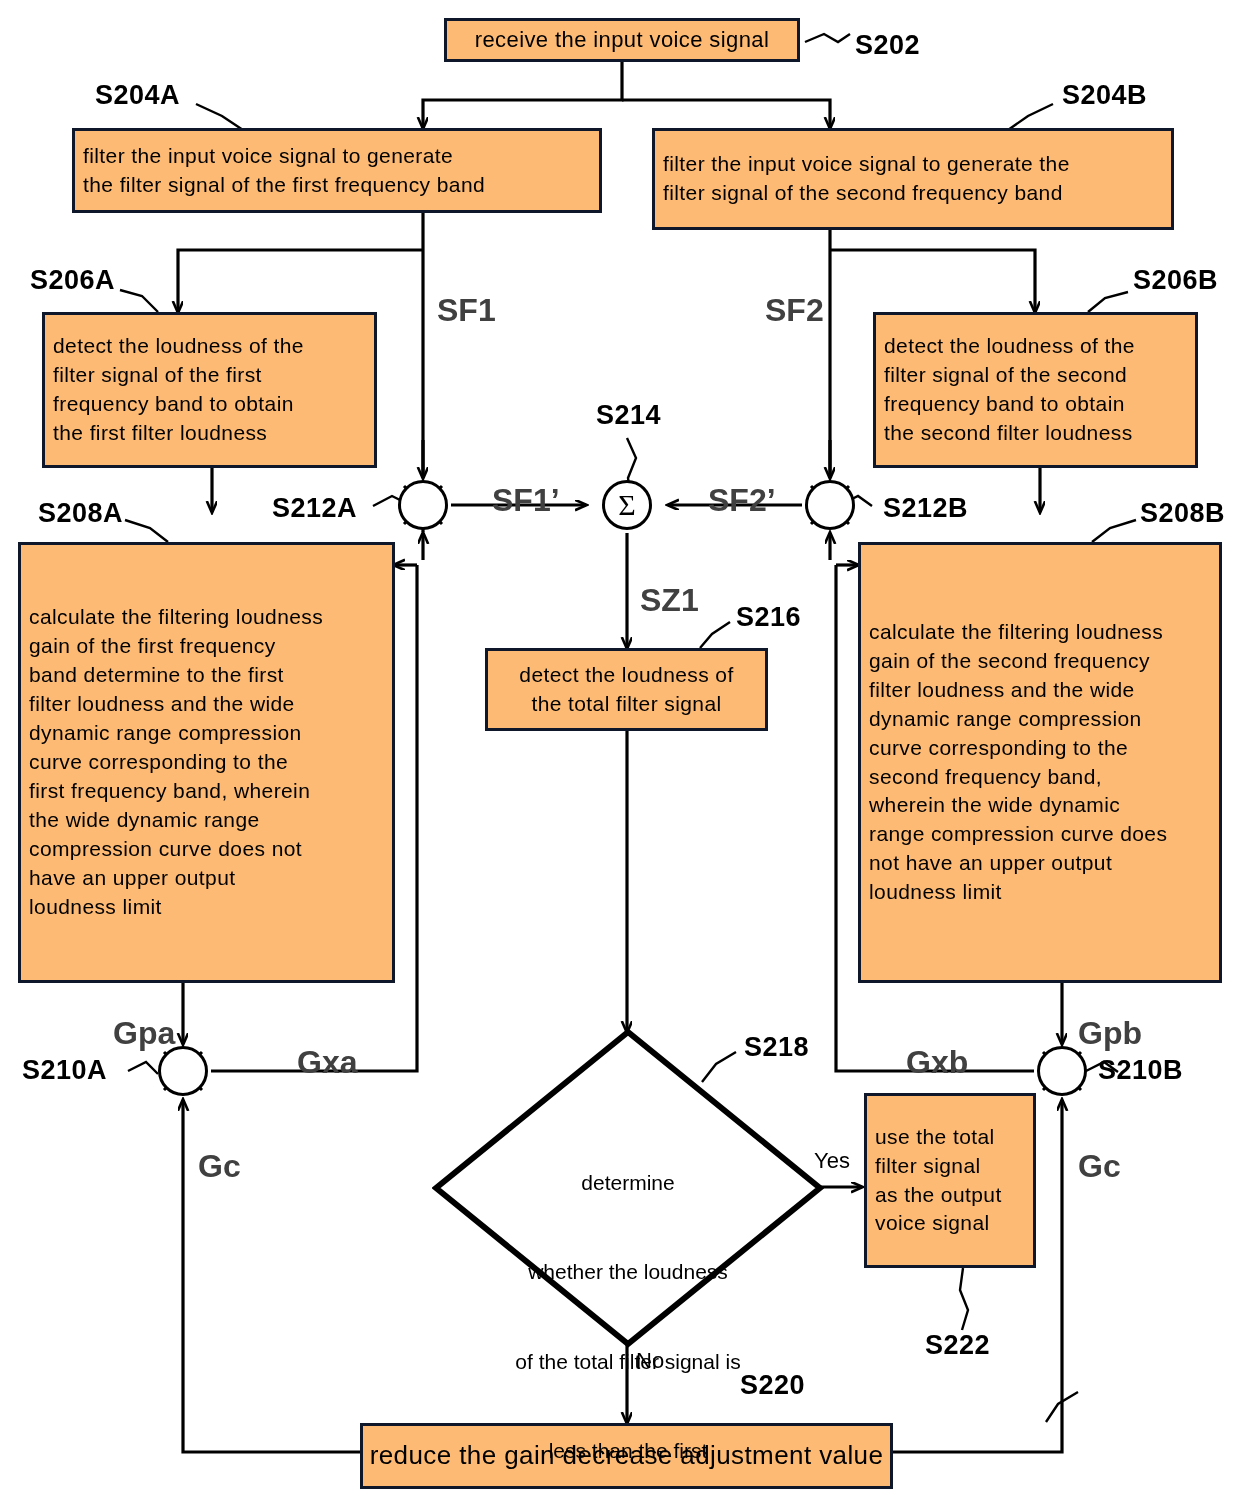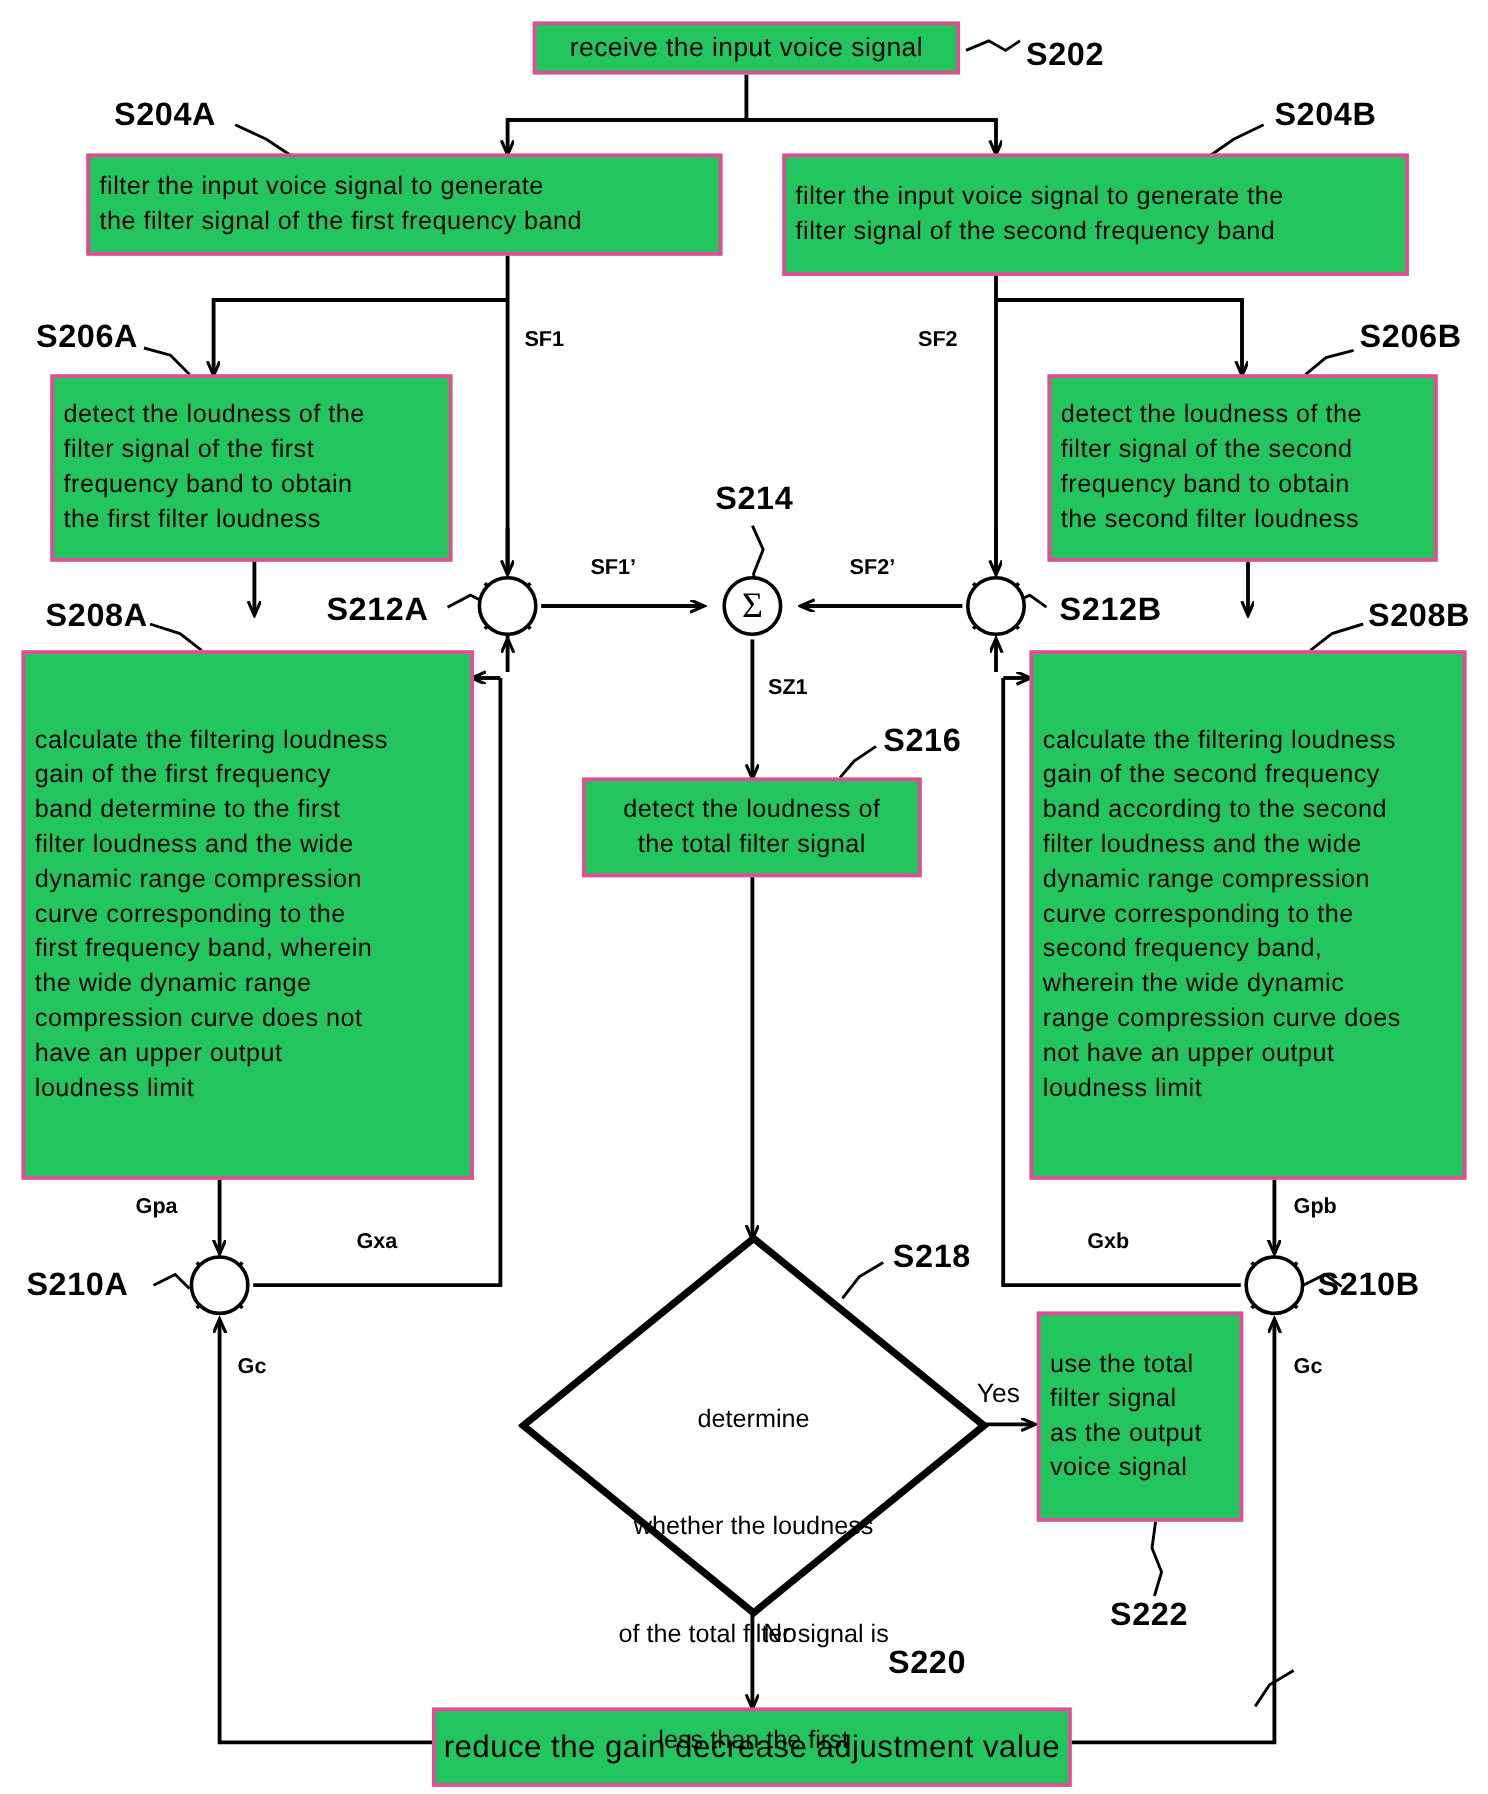--- a/index.html
+++ b/index.html
@@ -17,22 +17,22 @@
   svg.wires {
     position: absolute;
     left: 0; top: 0;
     width: 1240px;
     height: 1495px;
     pointer-events: none;
   }
   .node {
     position: absolute;
     box-sizing: border-box;
-    border: 3px solid #ec4899;
-    background: #22c55e;
+    border: 3px solid #0f172a;
+    background: #fdba74;
     display: flex;
     flex-direction: column;
     justify-content: center;
     font-family: "Liberation Sans", sans-serif;
     font-size: 21px;
     line-height: 1.38;
     color: #000;
     letter-spacing: 0.4px;
     padding: 4px 8px;
   }
@@ -44,23 +44,24 @@
     font-weight: bold;
     font-size: 27px;
     color: #000;
     letter-spacing: 0.5px;
     white-space: nowrap;
   }
   .sig {
     position: absolute;
     font-family: "Liberation Sans", sans-serif;
     font-weight: bold;
-    font-size: 18px;
-    color: #000000;
+    font-size: 32px;
+    color: #404040;
     white-space: nowrap;
+    margin-top: 20px;
   }
   .branchlbl {
     position: absolute;
     font-family: "Liberation Sans", sans-serif;
     font-size: 22px;
     color: #000;
     white-space: nowrap;
   }
   .opnode {
     position: absolute;
@@ -214,21 +215,20 @@
     <div class="ln">the wide dynamic range</div>
     <div class="ln">compression curve does not</div>
     <div class="ln">have an upper output</div>
     <div class="ln">loudness limit</div>
   </div>
   <div class="ref" style="left:38px; top:498px;">S208A</div>
 
   <div class="node" style="left:858px; top:542px; width:364px; height:441px;">
     <div class="ln">calculate the filtering loudness</div>
     <div class="ln">gain of the second frequency</div>
-    <div class="ln">band according to the second</div>
     <div class="ln">filter loudness and the wide</div>
     <div class="ln">dynamic range compression</div>
     <div class="ln">curve corresponding to the</div>
     <div class="ln">second frequency band,</div>
     <div class="ln">wherein the wide dynamic</div>
     <div class="ln">range compression curve does</div>
     <div class="ln">not have an upper output</div>
     <div class="ln">loudness limit</div>
   </div>
   <div class="ref" style="left:1140px; top:498px;">S208B</div>

